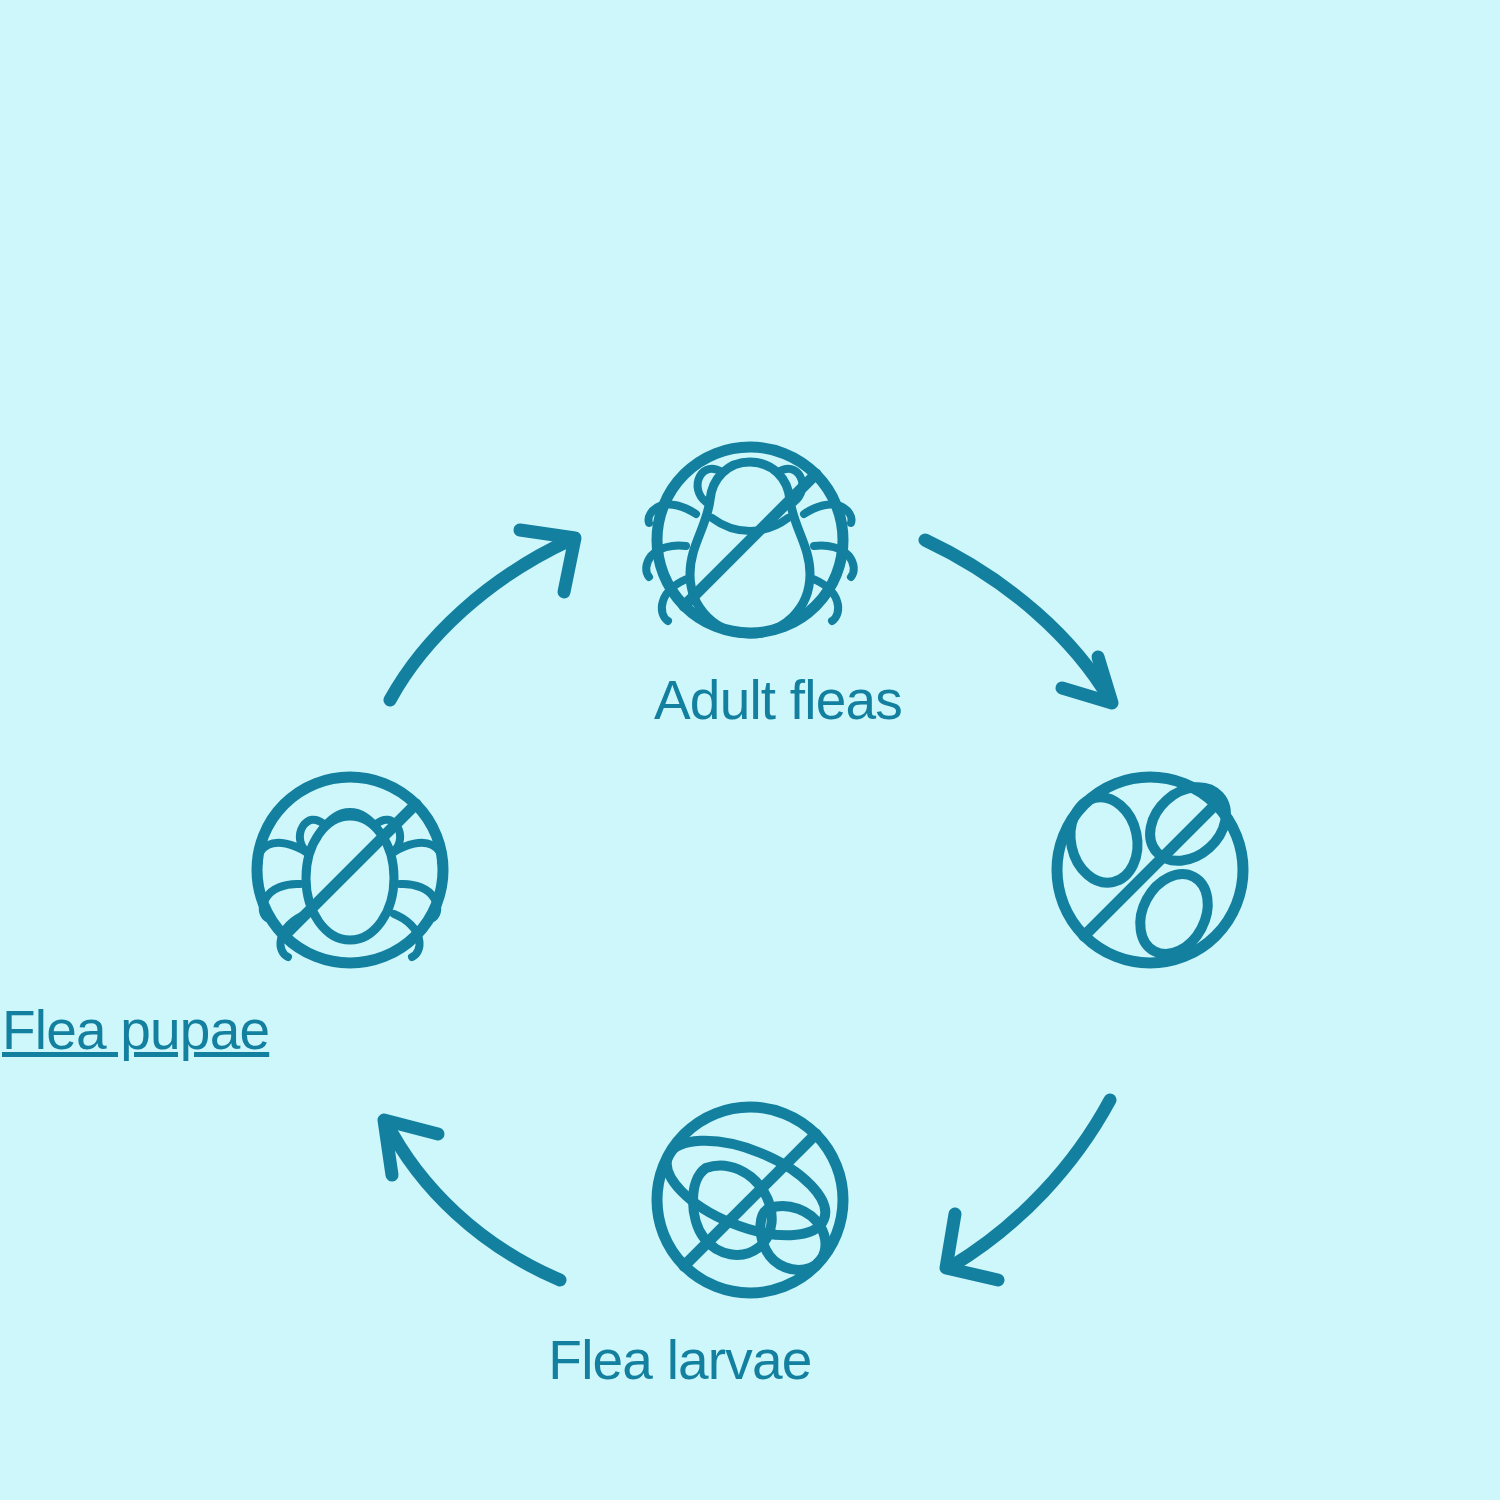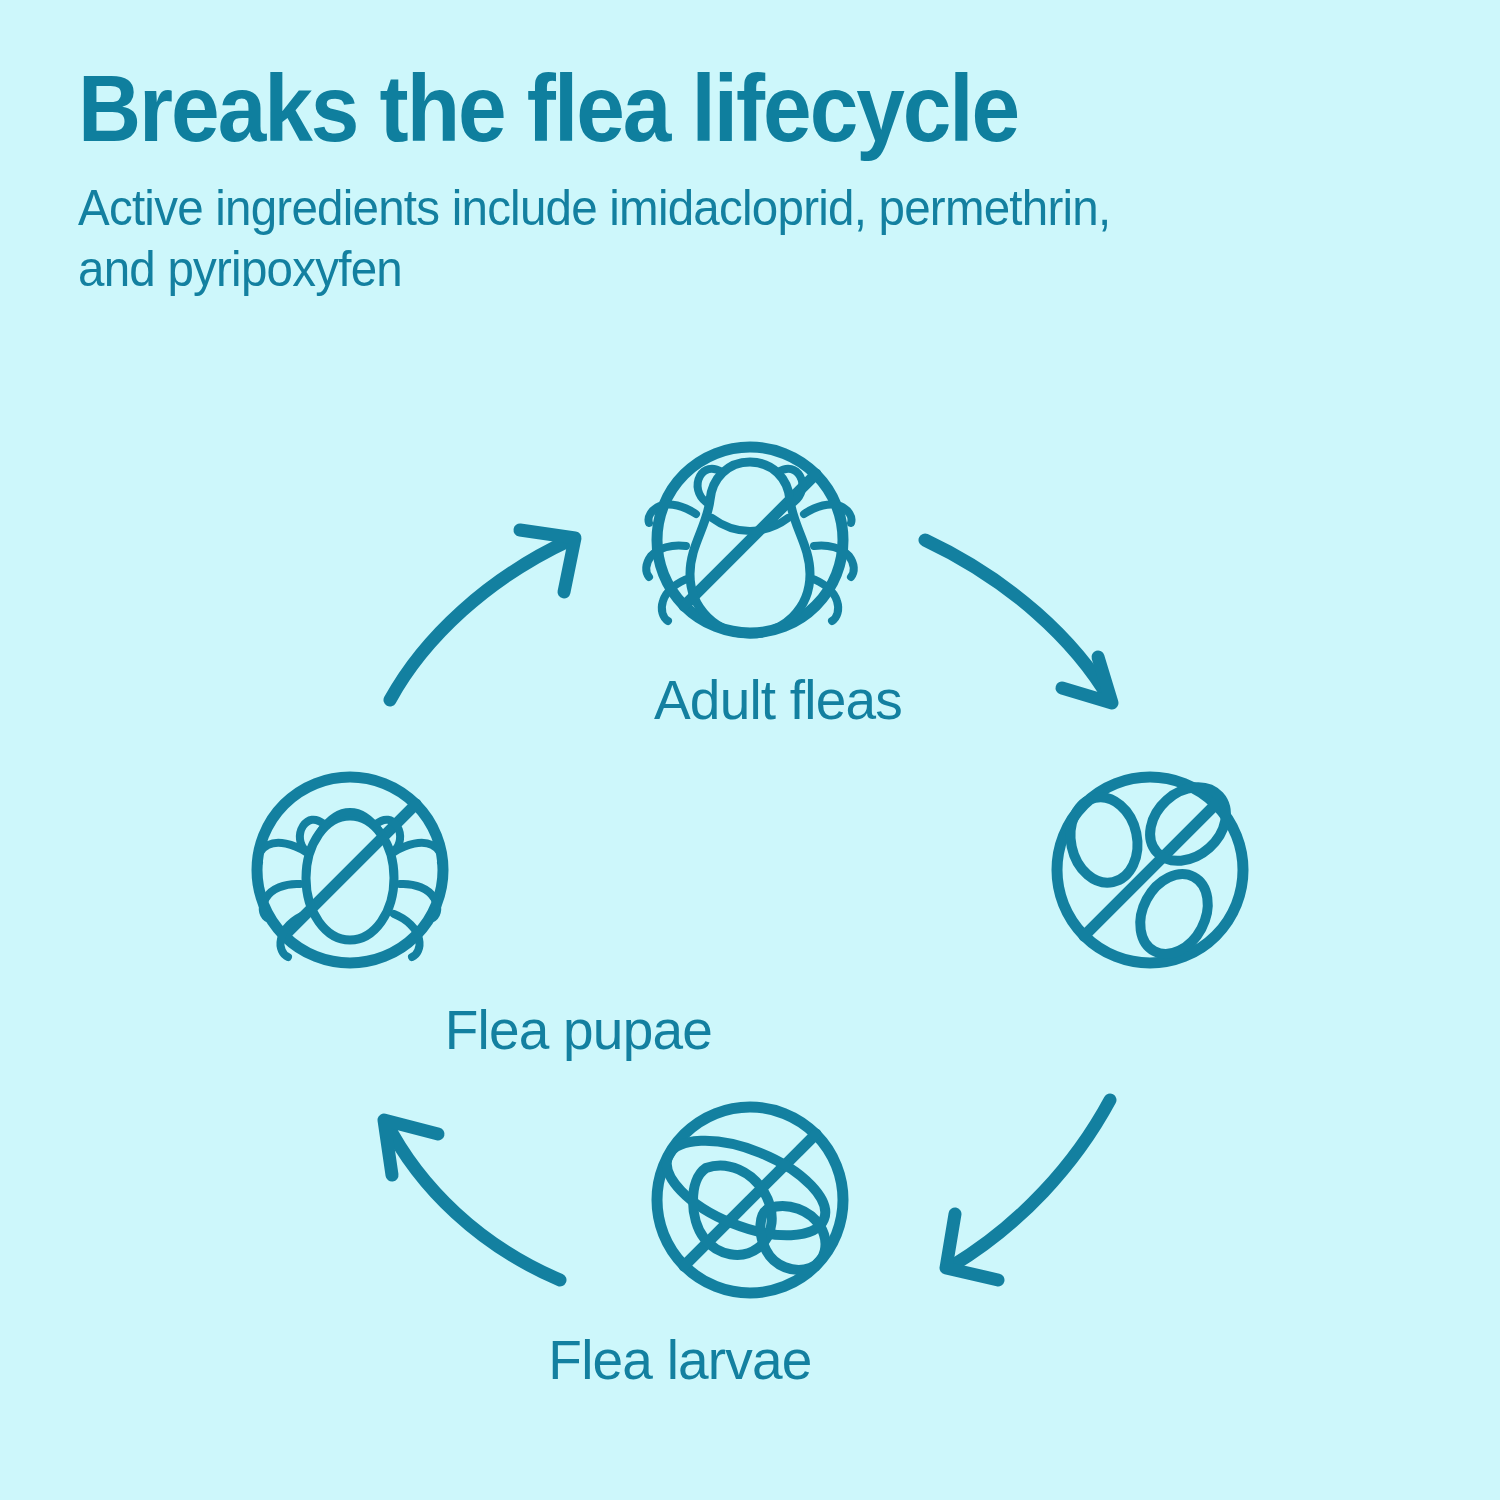--- a/index.html
+++ b/index.html
@@ -76,32 +76,28 @@
     font-family: "Liberation Sans", sans-serif;
     font-weight: 400;
     font-size: 55px;
     letter-spacing: -0.8px;
     color: #1380a0;
     white-space: nowrap;
     transform: scaleX(0.96);
   }
   .label-adult  { left: 0;    top: 268px; width: 1500px; text-align: center; transform: none; padding-left: 28px; }
   .label-eggs   { left: 800px; top: 598px; width: 700px;  text-align: center; transform: none; }
-  .label-pupae  { left: 12px;    top: 598px; width: 700px;  text-align: right; transform: none; }
+  .label-pupae  { left: 2px;    top: 598px; width: 700px;  text-align: left; transform: none; text-decoration: underline; }
   .label-larvae { left: 0;    top: 928px; width: 1360px; text-align: center; transform: none; }
 </style>
 </head>
 <body>
 
 <div id="infographic">
 
-  <div class="header">
-    <h1 class="title">Breaks the flea lifecycle</h1>
-    <p class="subtitle">Active ingredients include imidacloprid, permethrin, and pyripoxyfen</p>
-  </div>
 
   <div class="cycle">
 
     <svg class="cycle-svg" viewBox="0 0 1500 1100" xmlns="http://www.w3.org/2000/svg">
 
       <g fill="none" stroke="#1380a0" stroke-linecap="round" stroke-linejoin="round">
 
         <g>
           <circle cx="750" cy="140" r="93" stroke-width="11"></circle>
 

